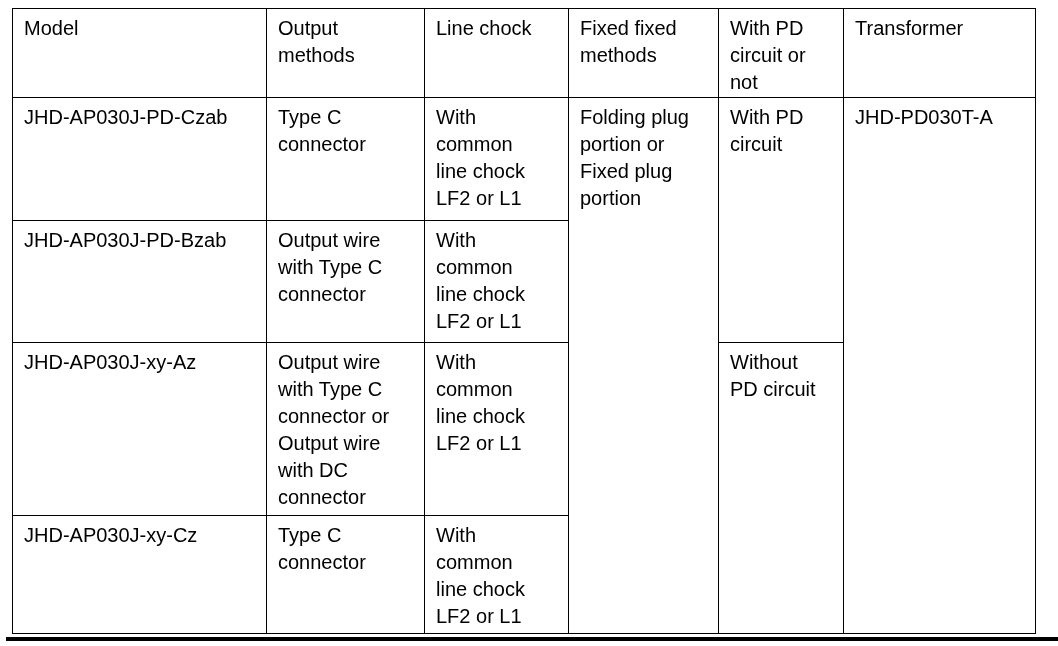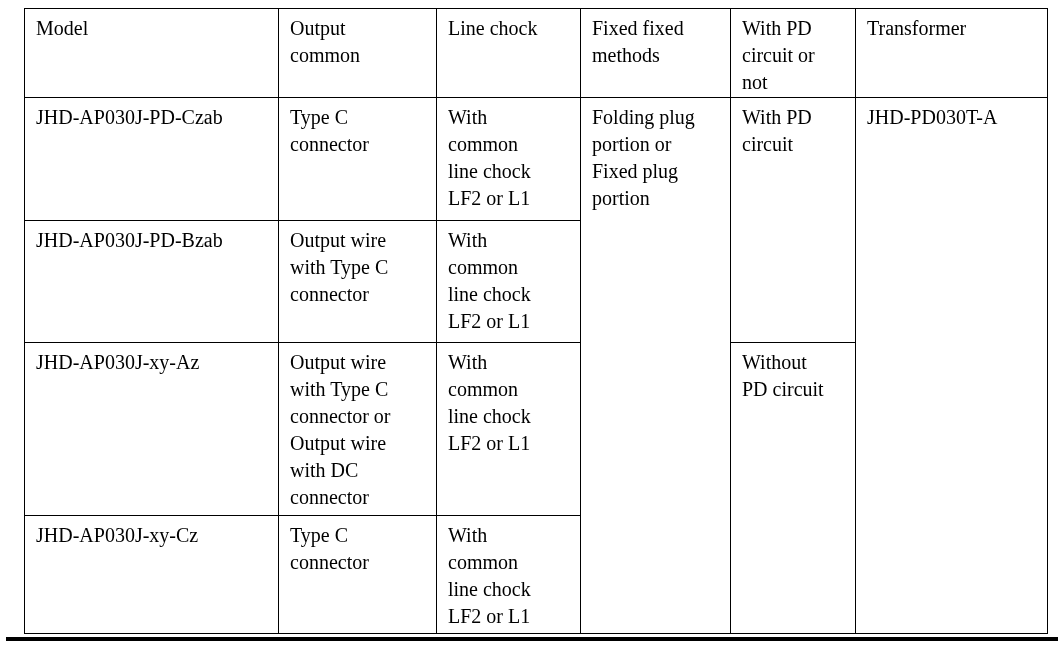--- a/index.html
+++ b/index.html
@@ -11,26 +11,25 @@
     position: relative;
     width: 1058px;
     height: 646px;
     background: #ffffff;
     font-family: "Liberation Sans", sans-serif;
     color: #000000;
     overflow: hidden;
   }
   table.spec-table {
     position: absolute;
-    left: 24px;
+    left: 12px;
     top: 8px;
     width: 1023px;
     border-collapse: collapse;
     table-layout: fixed;
-    font-family: Liberation Serif, serif;
   }
   .spec-table th,
   .spec-table td {
     border: 1.5px solid #000000;
     vertical-align: top;
     text-align: left;
     font-weight: normal;
     font-size: 20px;
     line-height: 27px;
     padding: 6px 8px 0 11px;
@@ -63,21 +62,21 @@
       <col style="width:144px">
       <col style="width:150px">
       <col style="width:125px">
       <col style="width:192px">
     </colgroup>
 
     <tbody>
         <tr class="r-head">
       <th>Model</th>
       <th>Output
-common</th>
+methods</th>
       <th>Line chock</th>
       <th>Fixed fixed
 methods</th>
       <th>With PD
 circuit or
 not</th>
       <th>Transformer</th>
     </tr>
 
     <tr class="r1">

